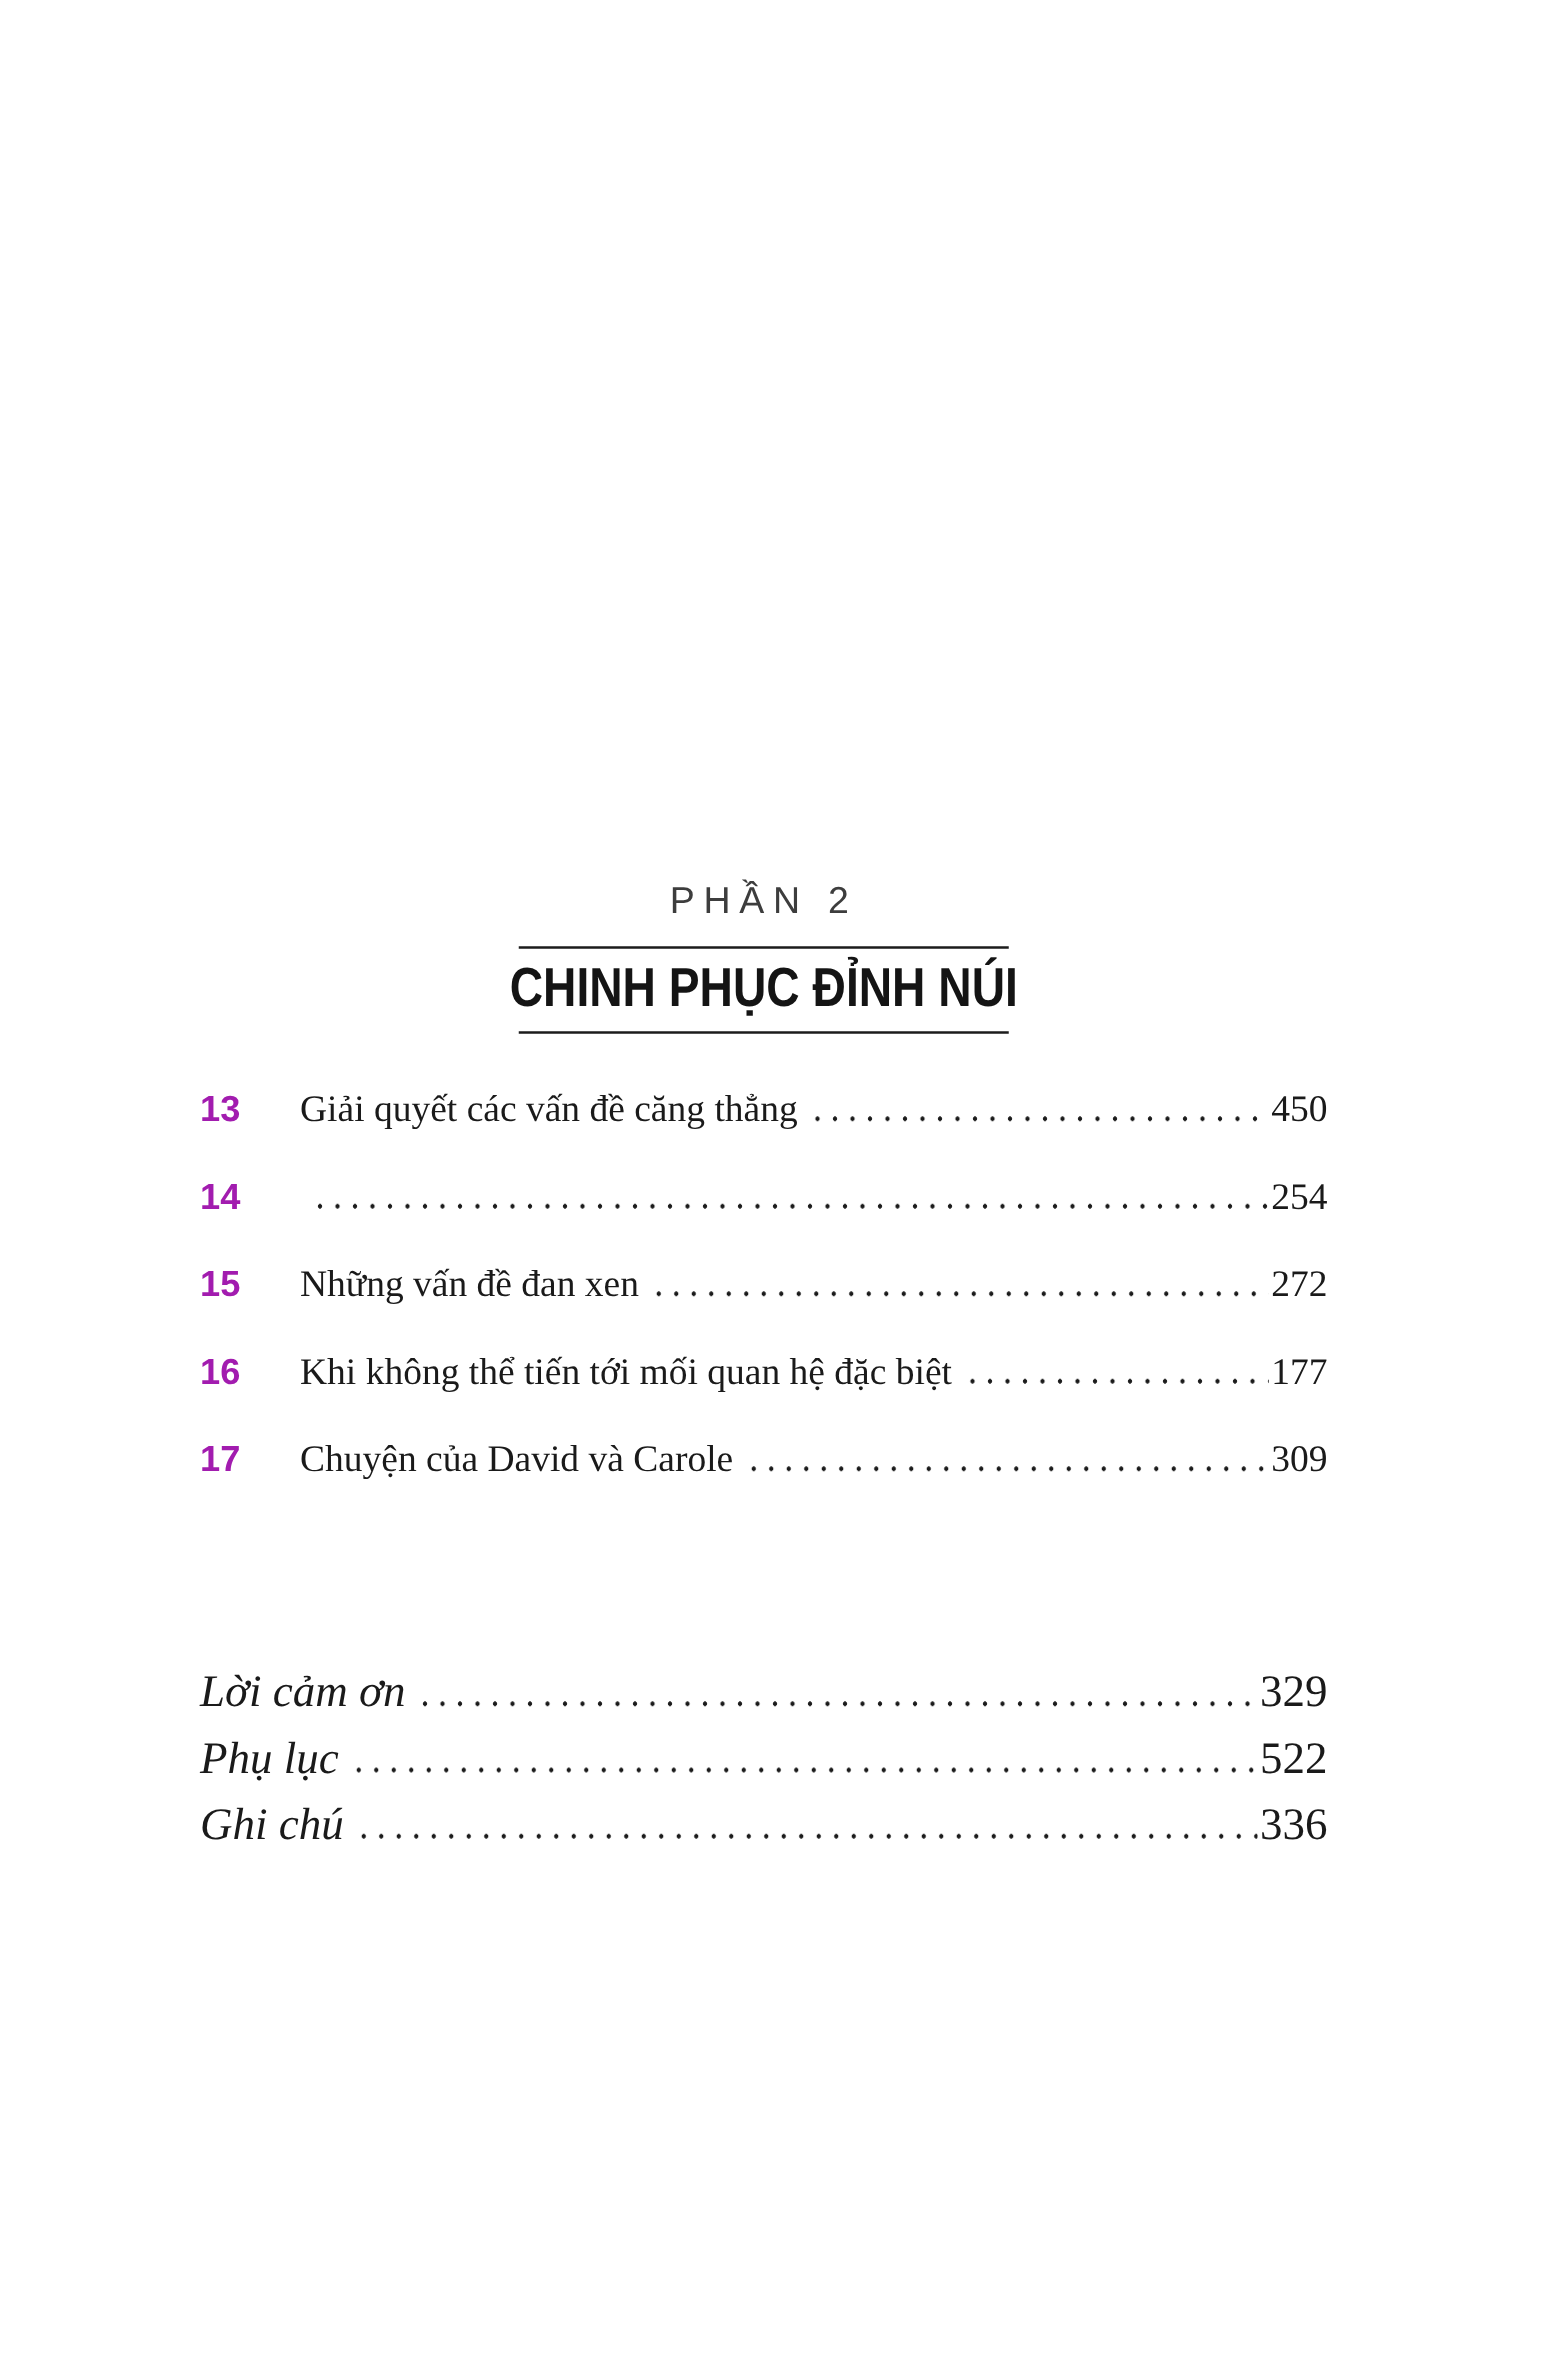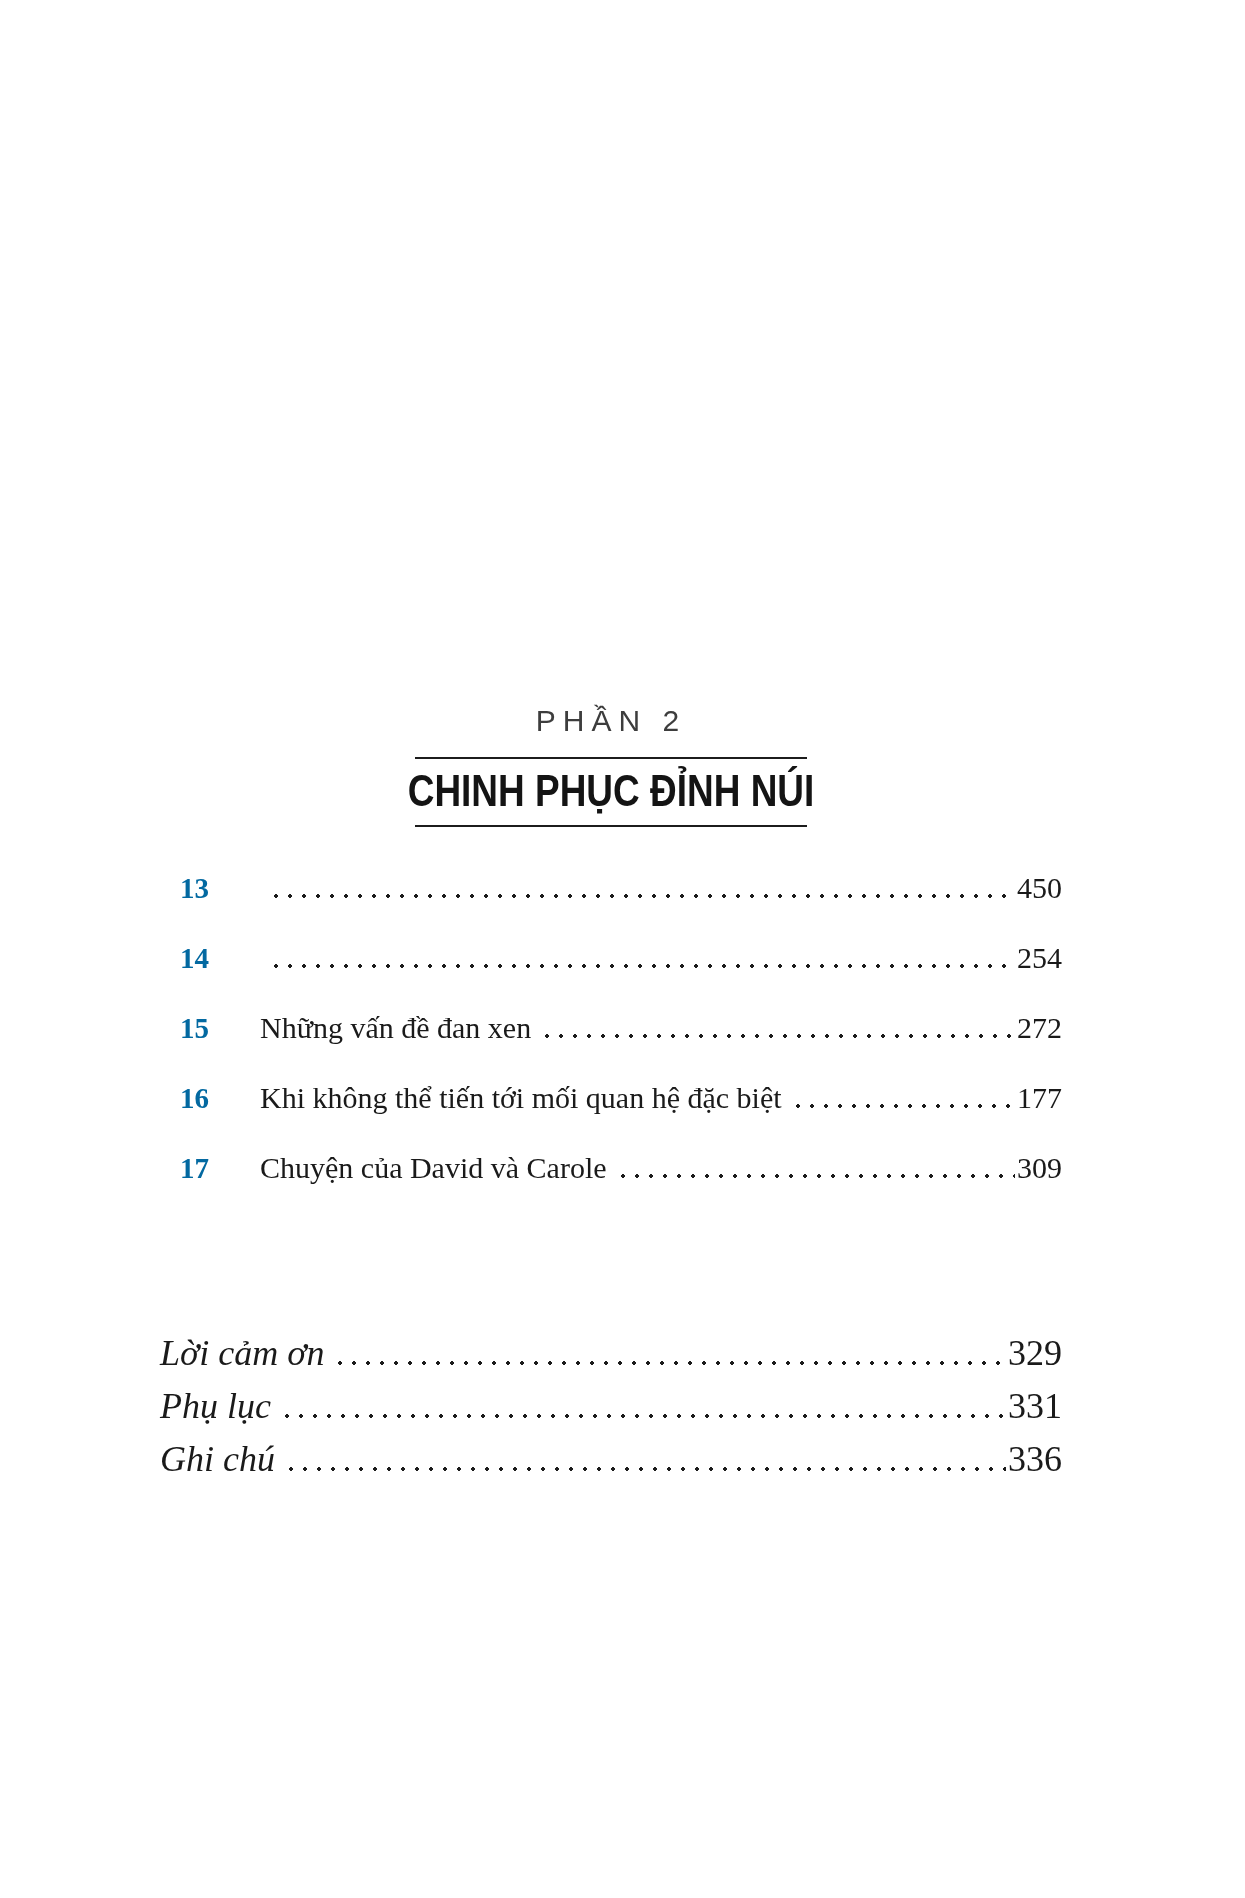--- a/index.html
+++ b/index.html
@@ -61,25 +61,24 @@
     display: flex;
     align-items: baseline;
     height: 48px;
     margin-bottom: 22px;
     font-size: 30px;
     line-height: 40px;
   }
   .row .num {
     flex: none;
     width: 80px;
-    font-family: Liberation Serif, serif;
+    font-family: Liberation Sans, sans-serif;
     font-weight: 700;
     font-size: 29px;
-    color: #0369a1;
-    margin-left: 20px;
+    color: #a21caf;
   }
   .row .title { white-space: nowrap; }
   .dots {
     flex: 1 1 auto;
     min-width: 24px;
     height: 8px;
     margin: 0 2px 0 9px;
     background-image: radial-gradient(circle, #1b1b1b 1.6px, transparent 2px);
     background-size: 14px 4px;
     background-repeat: repeat-x;
@@ -133,20 +132,21 @@
   <div class="part-header">
     <div class="part-label">PHẦN 2</div>
     <div class="rule rule-top"></div>
     <div class="part-title">CHINH PHỤC ĐỈNH NÚI</div>
     <div class="rule rule-bottom"></div>
   </div>
 
   <div class="toc">
     <div class="row">
       <span class="num">13</span>
+      <span class="title">Giải quyết các vấn đề căng thẳng</span>
       <span class="dots"></span>
       <span class="pg">450</span>
     </div>
     <div class="row">
       <span class="num">14</span>
       <span class="dots"></span>
       <span class="pg">254</span>
     </div>
     <div class="row">
       <span class="num">15</span>
@@ -171,21 +171,21 @@
 
   <div class="backmatter">
     <div class="bm-row">
       <span class="title">Lời cảm ơn</span>
       <span class="dots"></span>
       <span class="pg">329</span>
     </div>
     <div class="bm-row">
       <span class="title">Phụ lục</span>
       <span class="dots"></span>
-      <span class="pg">331</span>
+      <span class="pg">522</span>
     </div>
     <div class="bm-row">
       <span class="title">Ghi chú</span>
       <span class="dots"></span>
       <span class="pg">336</span>
     </div>
   </div>
 
 </div>
 

